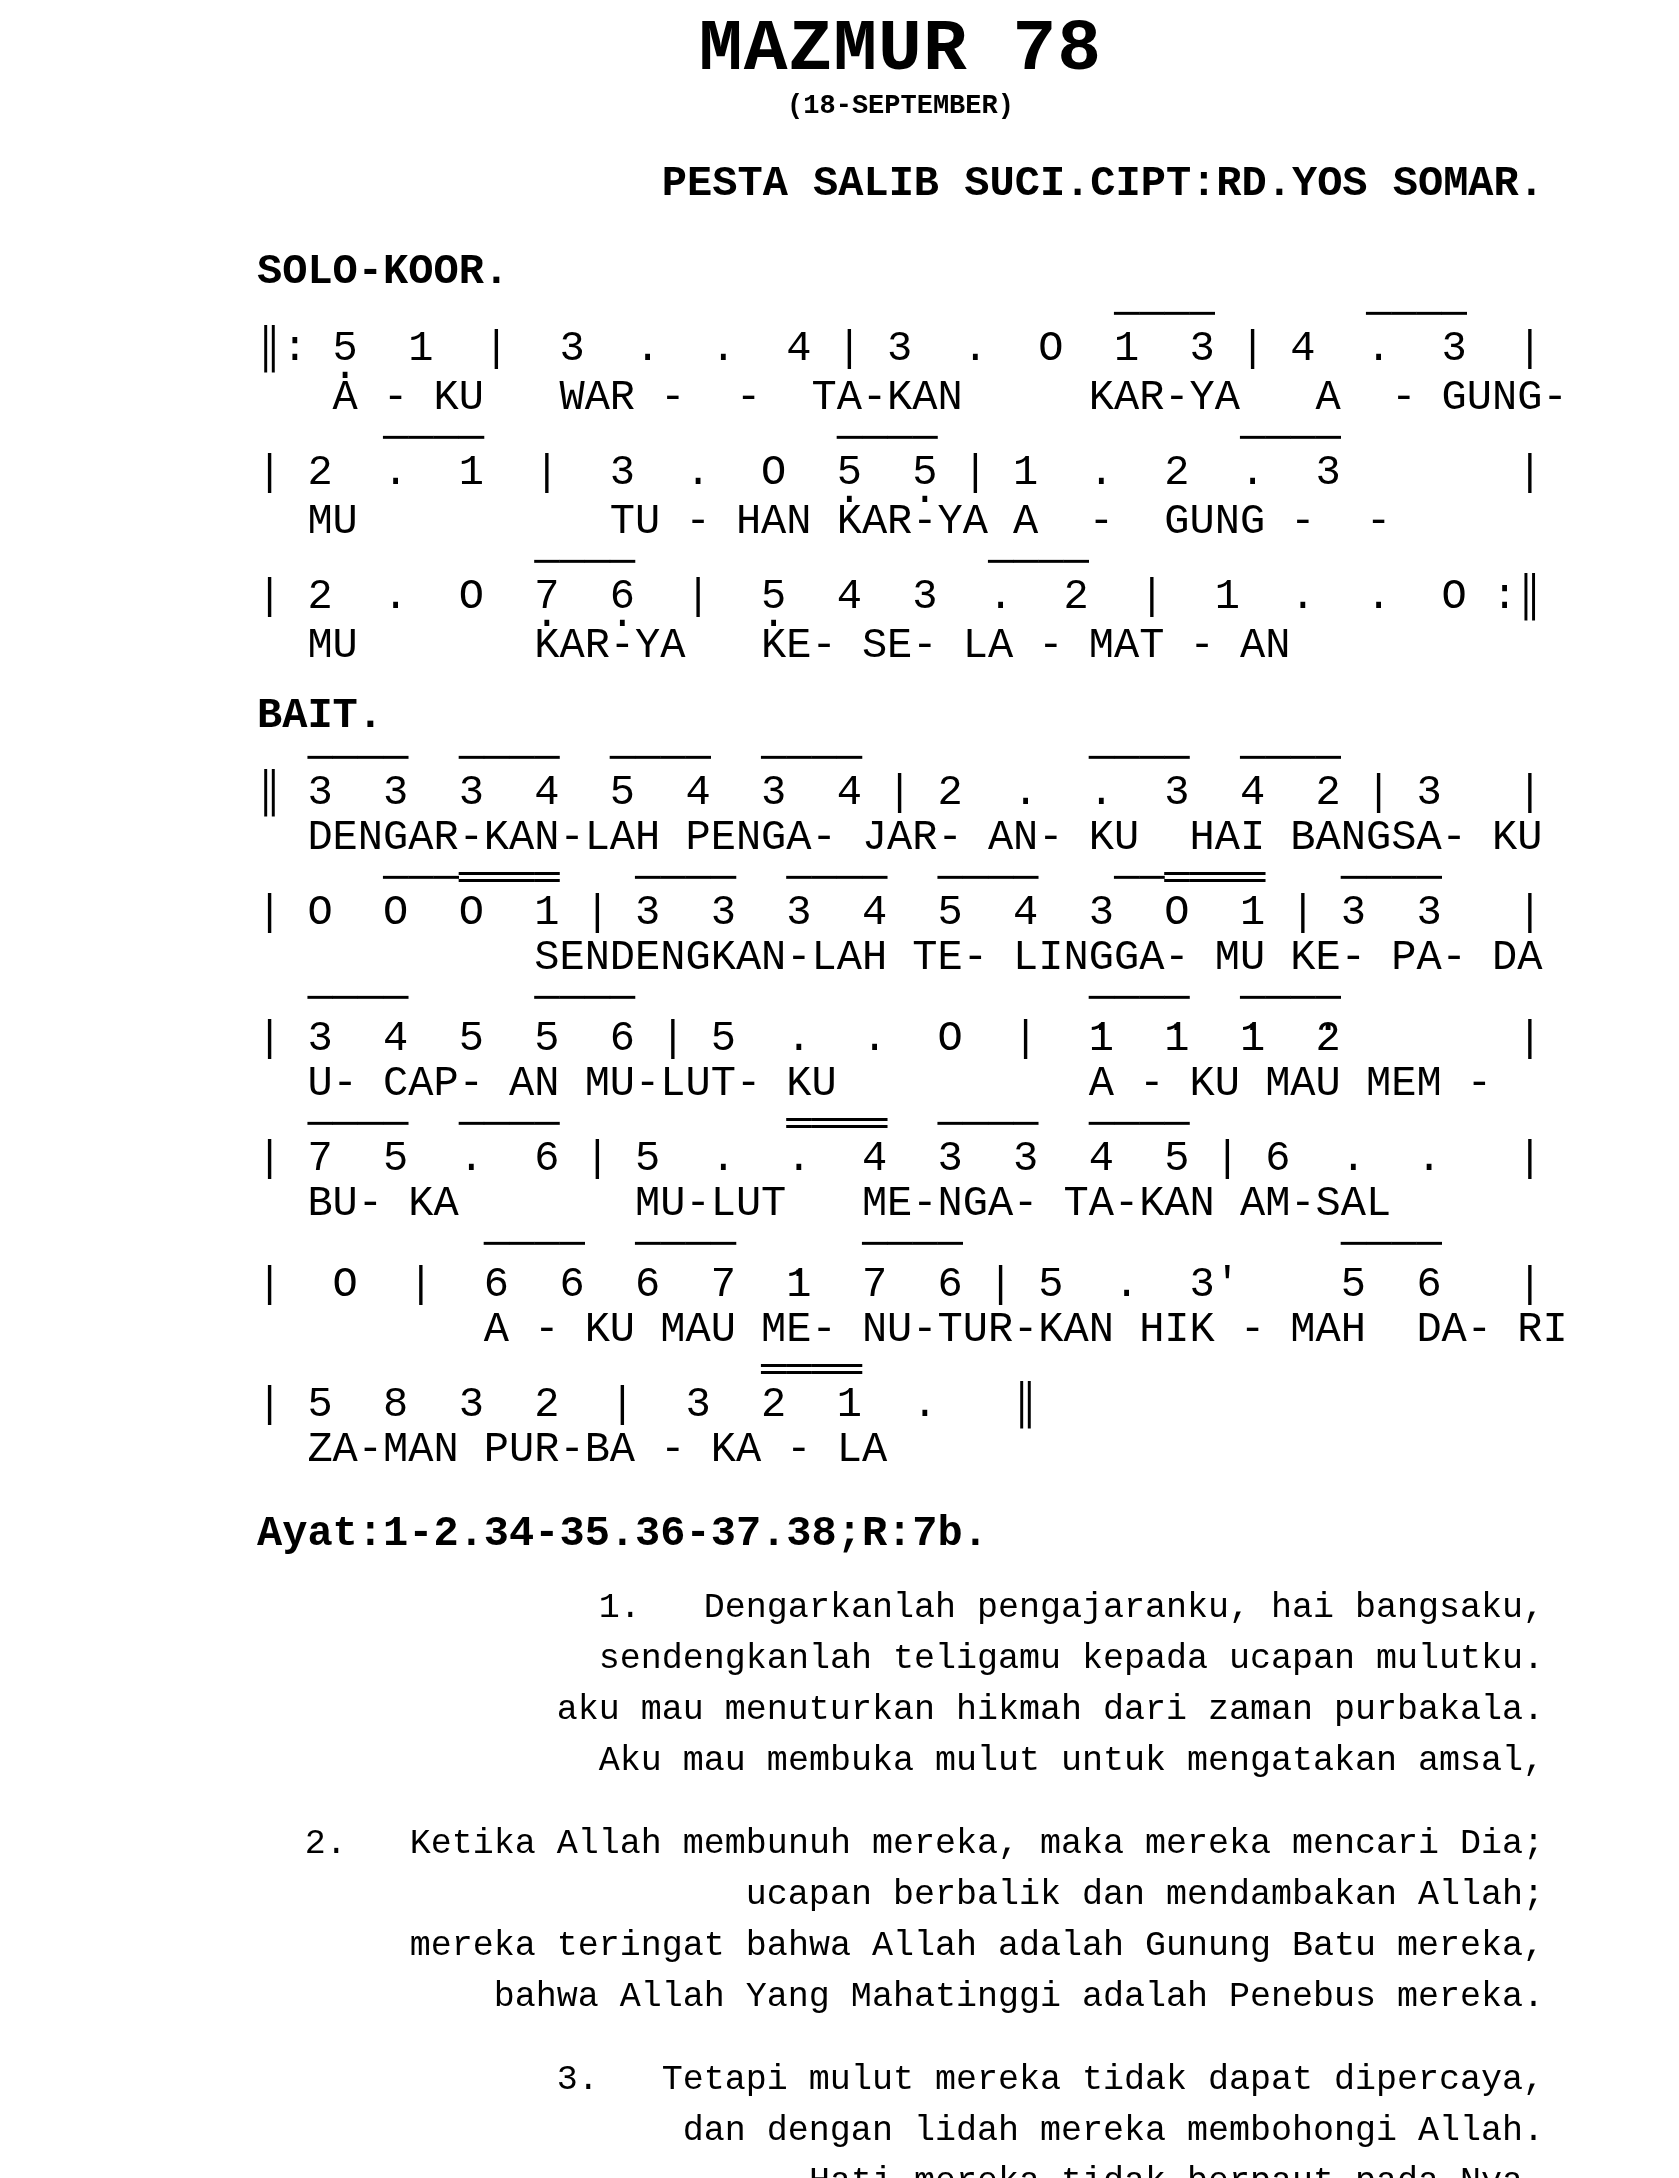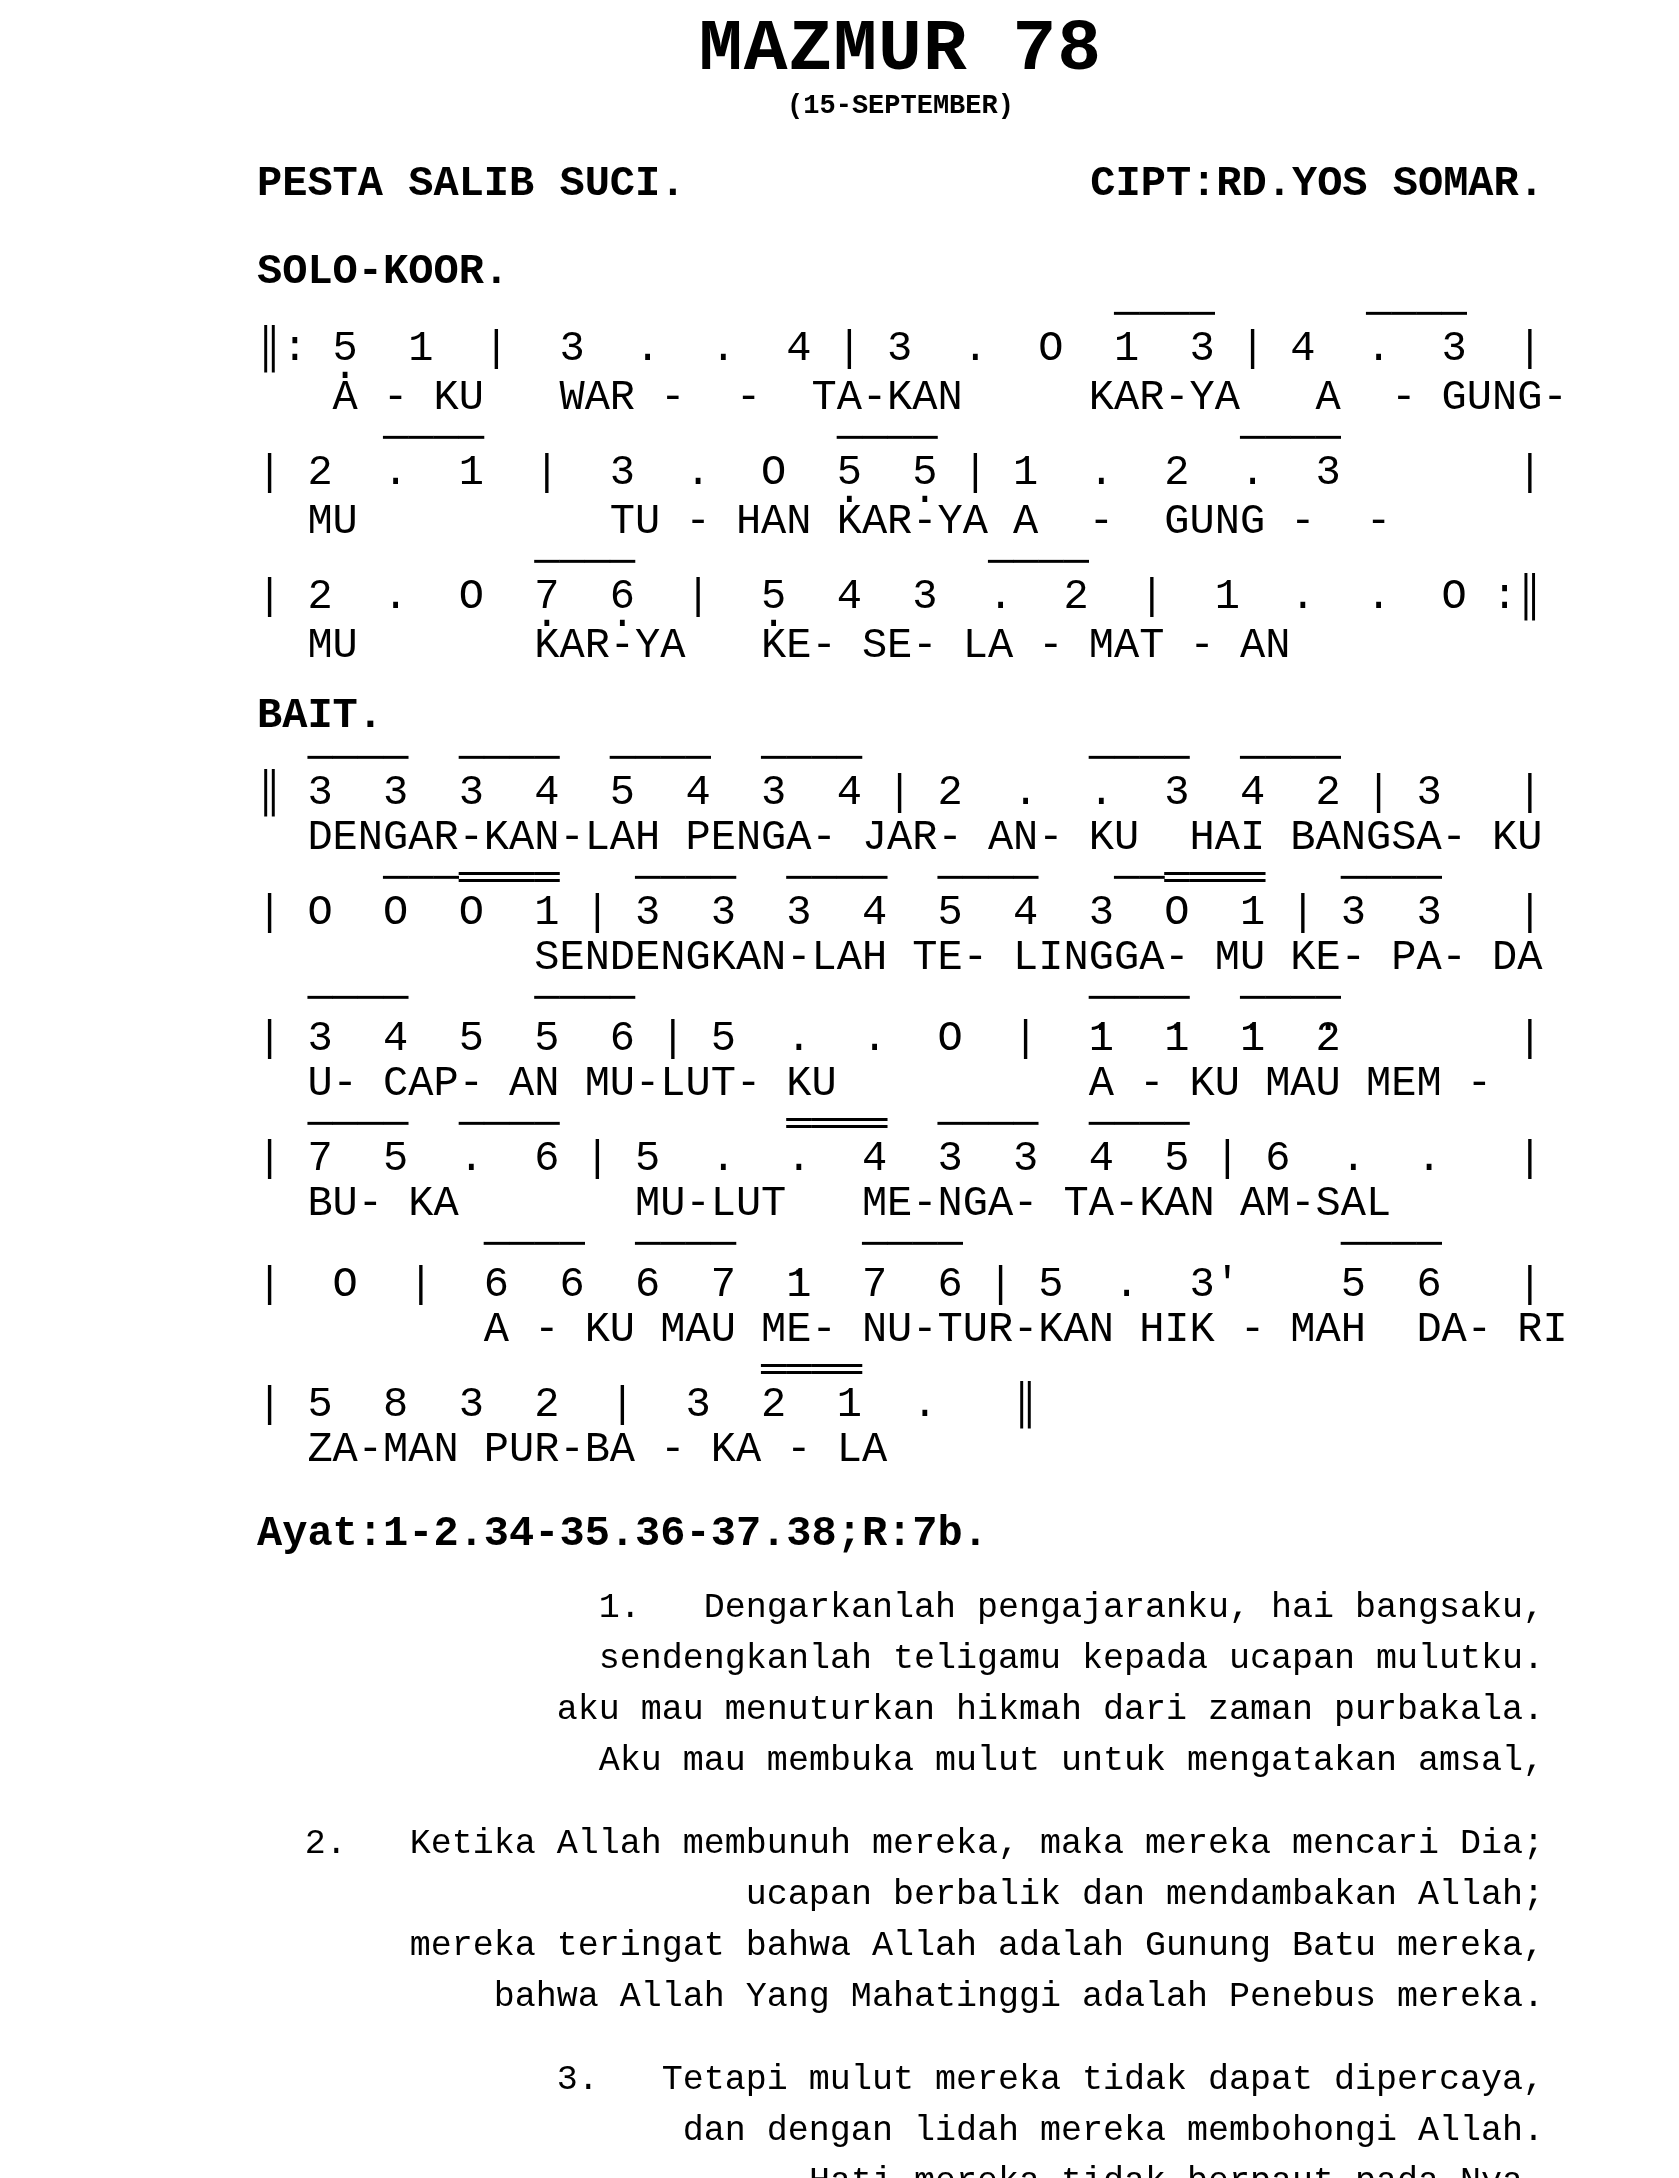--- a/index.html
+++ b/index.html
@@ -34,21 +34,21 @@
   }
   .subtitle {
     font-weight: bold;
     font-size: 27px;
     line-height: 34px;
     text-align: center;
     white-space: pre;
   }
   .byline {
     display: flex;
-    justify-content: space-between;
+    justify-content: flex-end;
     font-weight: bold;
     font-size: 42px;
     line-height: 46px;
     margin-top: 38px;
     white-space: pre;
   }
   .section-label {
     font-weight: bold;
     font-size: 42px;
     line-height: 46px;
@@ -84,21 +84,21 @@
     white-space: pre;
   }
 </style>
 </head>
 <body>
 
 <div class="page">
   <div class="content">
 
     <div class="title">MAZMUR 78</div>
-    <div class="subtitle">(15-SEPTEMBER)</div>
+    <div class="subtitle">(18-SEPTEMBER)</div>
 
     <div class="byline">
       <span>PESTA SALIB SUCI.</span>
       <span>CIPT:RD.YOS SOMAR.</span>
     </div>
 
     <div class="section-label solo-label">SOLO-KOOR.</div>
 
     <div class="system">
       <div class="mrow beam">                                  ────      ────</div>

